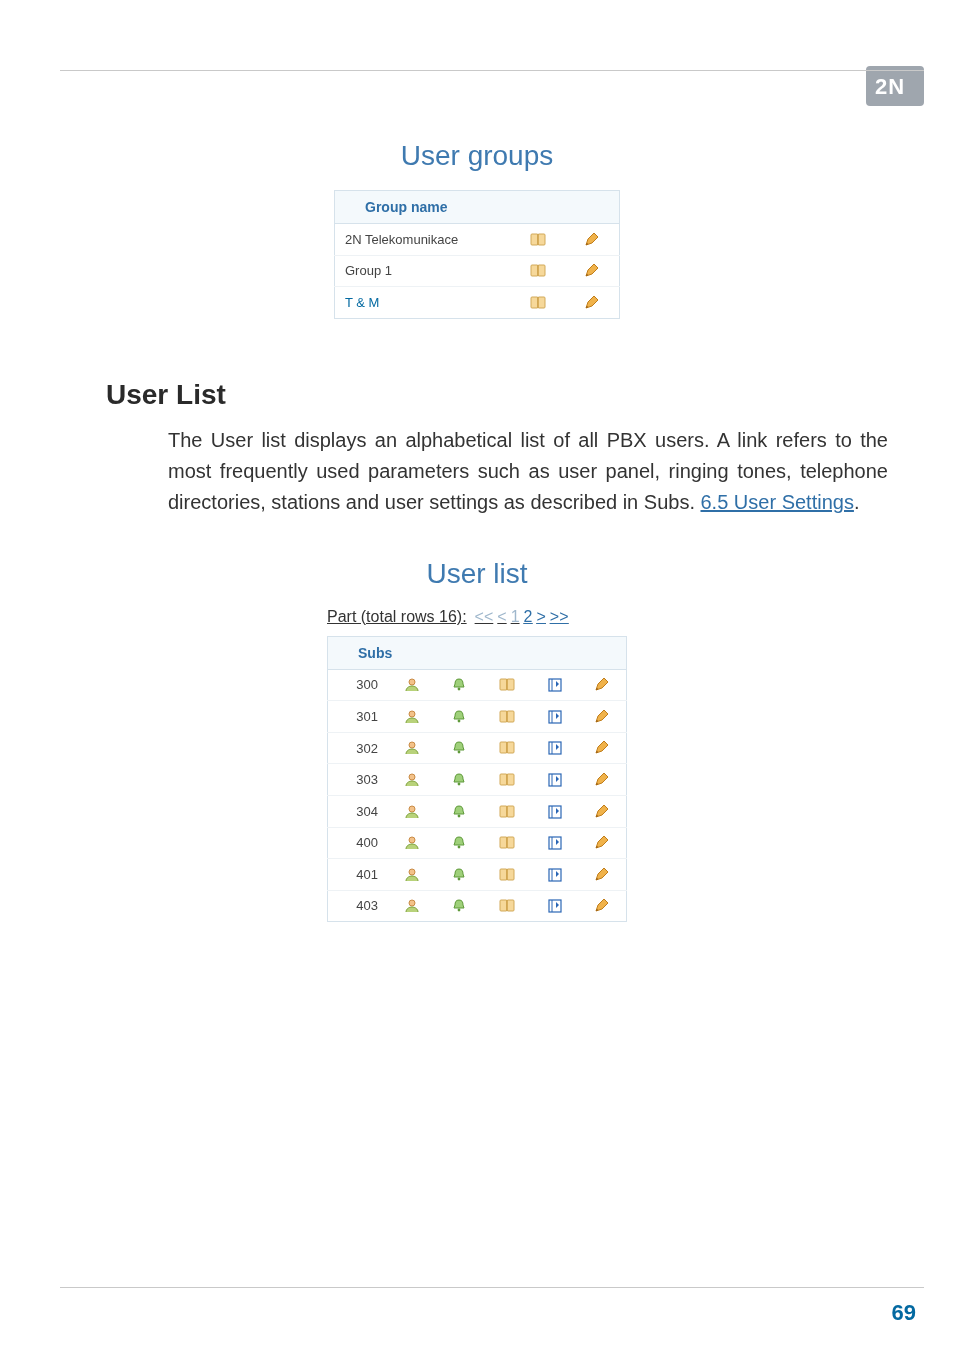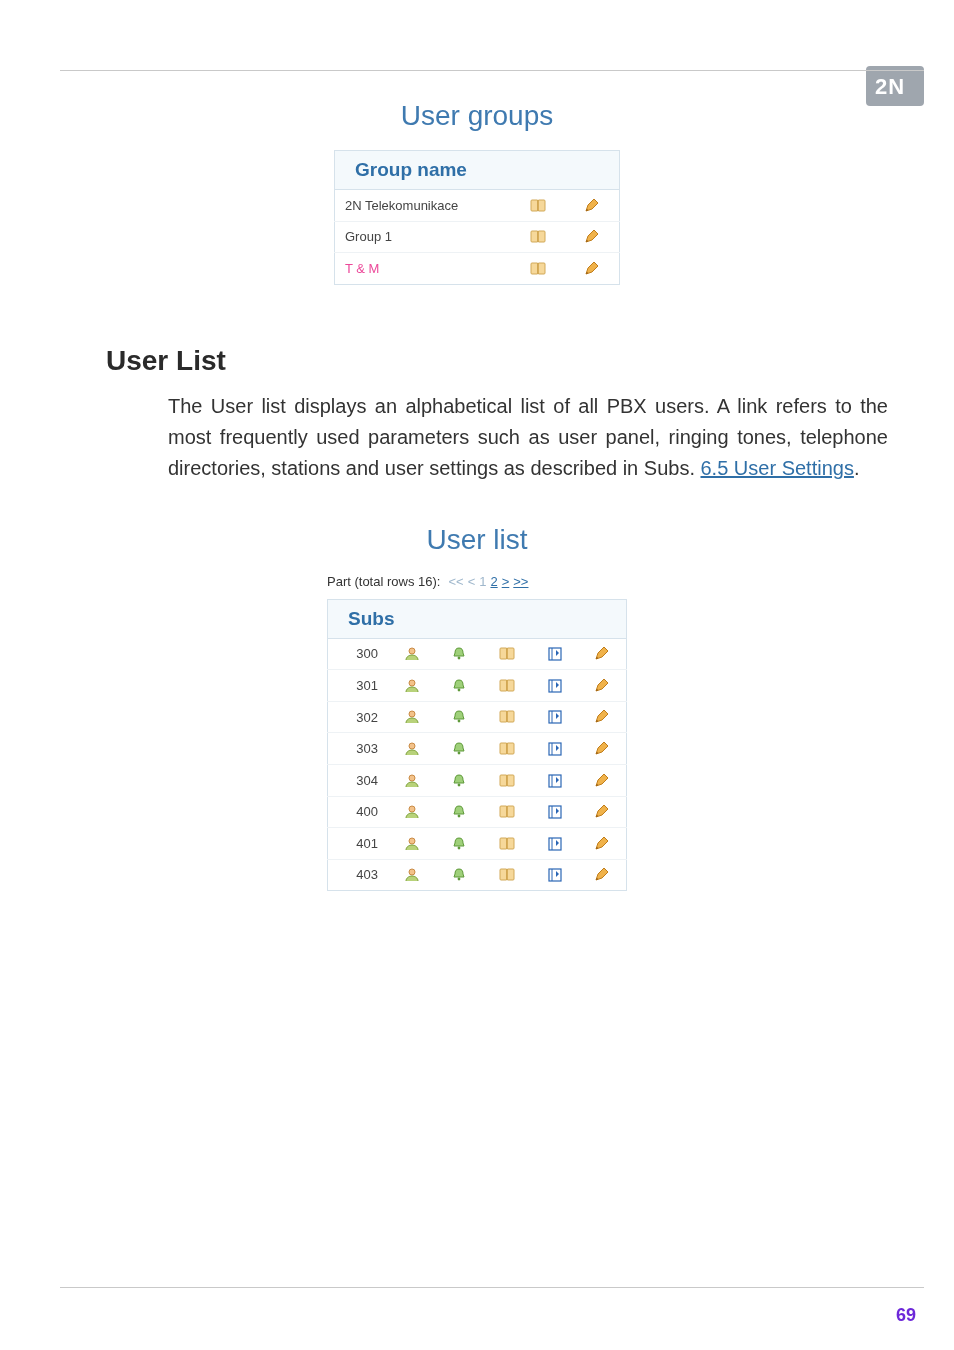--- a/index.html
+++ b/index.html
@@ -41,64 +41,65 @@
     position: absolute;
     bottom: 62px;
     left: 60px;
     right: 30px;
     border-top: 1px solid #c9c9c9;
   }
   .page-num {
     position: absolute;
     bottom: 24px;
     right: 38px;
-    font-size: 18px;
+    font-size: 22px;
     font-weight: 700;
-    color: #6d28d9;
+    color: #0369a1;
     font-family: Arial, sans-serif;
   }
   .content {
     position: absolute;
     top: 100px;
     left: 60px;
     right: 60px;
   }
   .center-col {
     display: flex;
     flex-direction: column;
     align-items: center;
+    margin-top: 40px;
   }
   .panel-title {
     font-family: "Segoe UI", Arial, sans-serif;
     font-size: 28px;
     color: #3f7ab0;
     font-weight: 400;
     margin: 0 0 18px 0;
   }
   .tbl {
     border: 1px solid #d6e2eb;
     border-collapse: collapse;
     font-size: 13px;
     color: #444;
   }
   .tbl th {
     background: #f4f9fc;
     color: #2f6fa7;
     font-weight: 700;
     text-align: left;
-    padding: 8px 20px;
+    padding: 8px 30px;
     border-bottom: 1px solid #d6e2eb;
-    font-size: 19px;
+    font-size: 14px;
   }
   .tbl td {
     padding: 7px 10px;
     border-top: 1px solid #eef2f5;
     vertical-align: middle;
   }
-  .tbl td.muted { color: #ec4899; }
+  .tbl td.muted { color: #0369a1; }
   .h2 {
     font-family: Arial, sans-serif;
     font-size: 28px;
     font-weight: 700;
     color: #2a2a2a;
     margin: 60px 0 14px 46px;
   }
   .para {
     font-family: Verdana, Arial, sans-serif;
     font-size: 20px;
@@ -106,27 +107,28 @@
     color: #333;
     margin: 0 0 0 108px;
     width: 720px;
     text-align: justify;
   }
   .para a {
     color: #2f6fa7;
     text-decoration: underline;
   }
   .pager {
-    font-size: 13px;
+    font-size: 16px;
     color: #333;
     margin-bottom: 10px;
     display: flex;
     gap: 4px;
     align-items: center;
     font-family: Verdana, Arial, sans-serif;
+    text-decoration: underline;
   }
   .pager .lbl { margin-right: 4px; }
   .pager .inactive { color: #9fb7cc; }
   .pager .link { color: #2f6fa7; text-decoration: underline; cursor:pointer; }
   .icon-cell { text-align:center; }
   svg.icon { vertical-align: middle; }
   .groups-tbl { width: 286px; }
   .groups-tbl td:first-child { width: 180px; }
   .groups-tbl td.icon-cell { width: 40px; }
   .users-tbl { width: 300px; }

